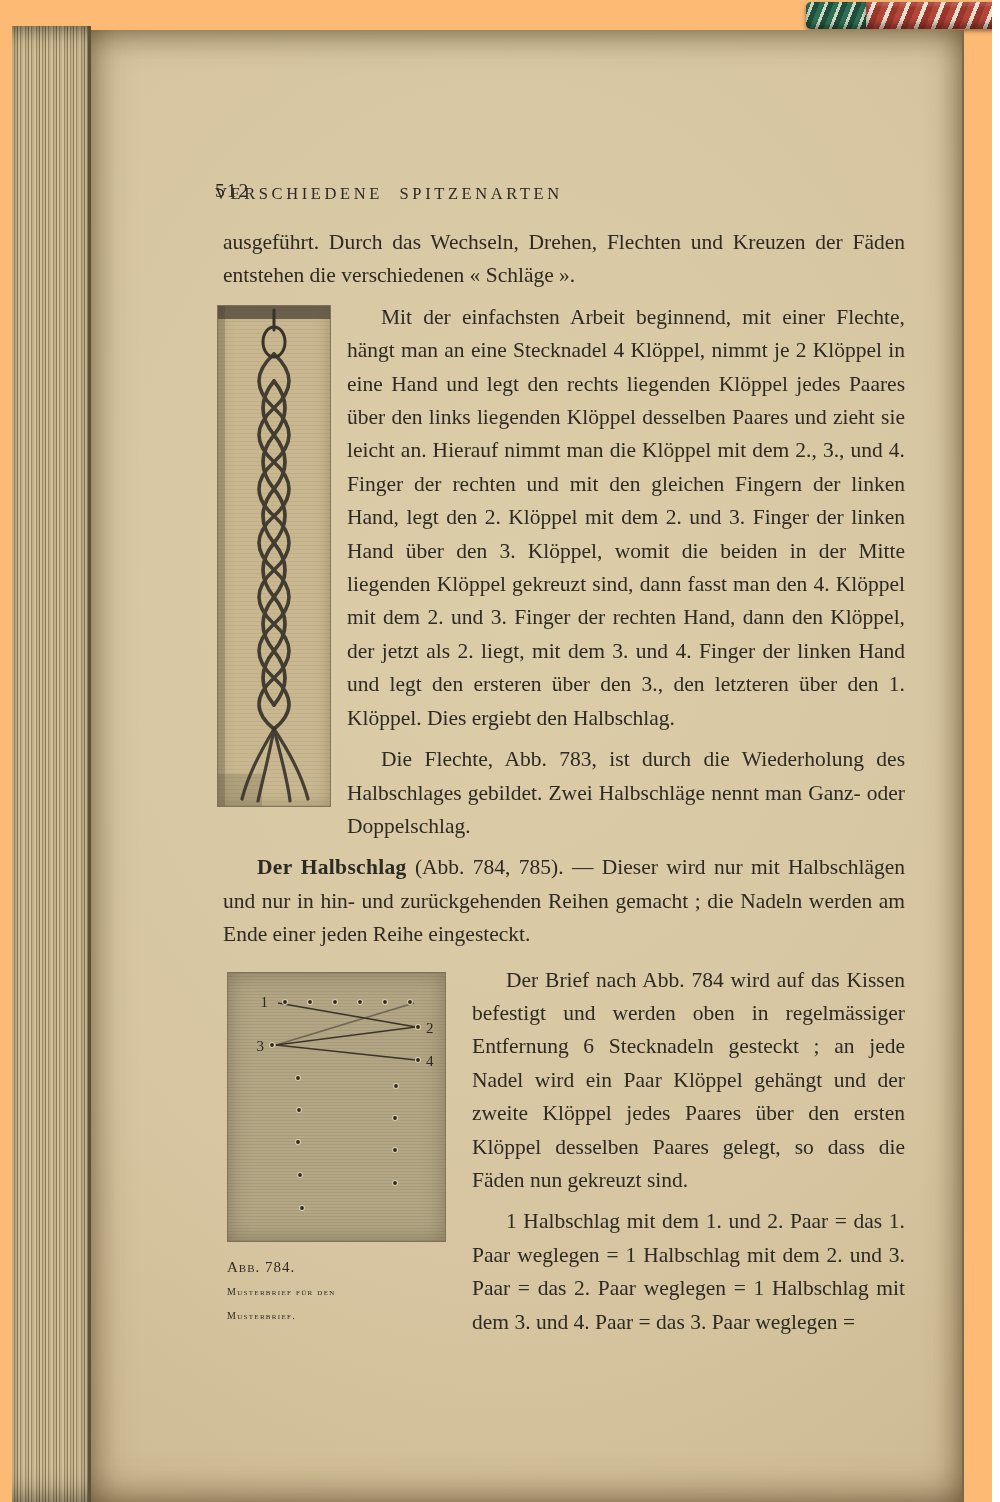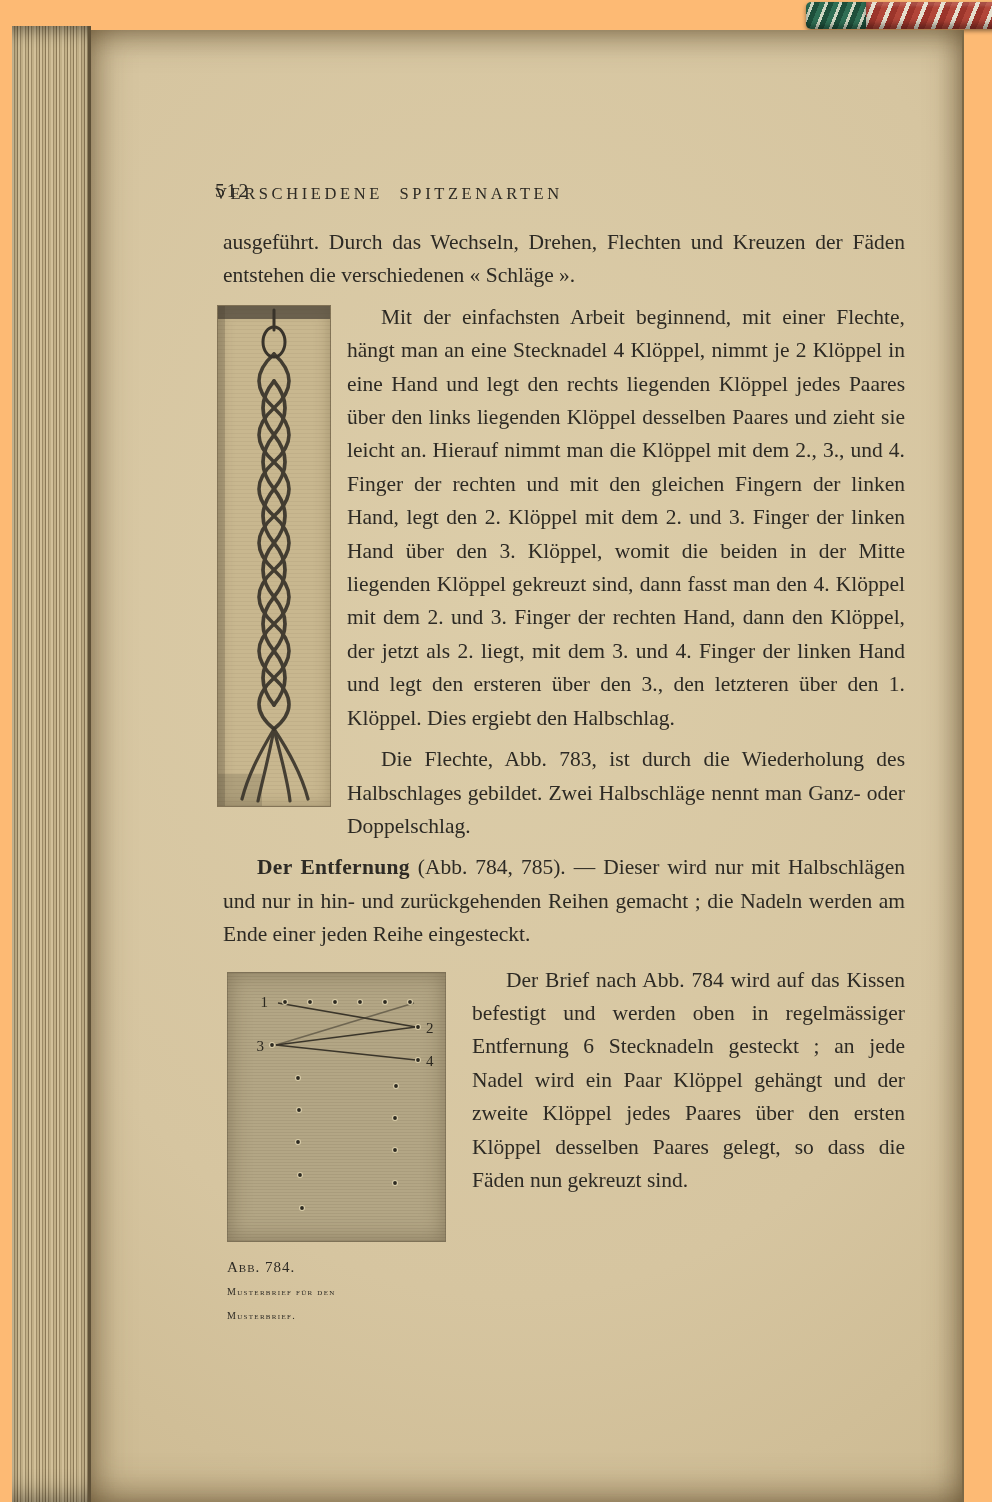--- a/index.html
+++ b/index.html
@@ -125,21 +125,21 @@
               <path d="M56,423 C50,455 44,476 40,495"></path>
               <path d="M56,423 C64,455 70,476 72,495"></path>
               <path d="M56,423 C74,450 84,470 90,493"></path>
             </g>
           </svg>
         </div>
       </div>
 
       <p class="indent">Mit der einfachsten Arbeit beginnend, mit einer Flechte, hängt man an eine Stecknadel 4 Klöppel, nimmt je 2 Klöppel in eine Hand und legt den rechts liegenden Klöppel jedes Paares über den links liegenden Klöppel desselben Paares und zieht sie leicht an. Hierauf nimmt man die Klöppel mit dem 2., 3., und 4. Finger der rechten und mit den gleichen Fingern der linken Hand, legt den 2. Klöppel mit dem 2. und 3. Finger der linken Hand über den 3. Klöppel, womit die beiden in der Mitte liegenden Klöppel gekreuzt sind, dann fasst man den 4. Klöppel mit dem 2. und 3. Finger der rechten Hand, dann den Klöppel, der jetzt als 2. liegt, mit dem 3. und 4. Finger der linken Hand und legt den ersteren über den 3., den letzteren über den 1. Klöppel. Dies ergiebt den Halbschlag.</p>
       <p class="indent">Die Flechte, Abb. 783, ist durch die Wiederholung des Halbschlages gebildet. Zwei Halbschläge nennt man Ganz- oder Doppelschlag.</p>
-      <p class="indent gap-after"><b class="lead">Der Entfernung</b><span> (Abb. 784, 785). — Dieser wird nur mit Halbschlägen und nur in hin- und zurückgehenden Reihen gemacht ; die Nadeln werden am Ende einer jeden Reihe eingesteckt.</span></p>
+      <p class="indent gap-after"><b class="lead">Der Halbschlag</b><span> (Abb. 784, 785). — Dieser wird nur mit Halbschlägen und nur in hin- und zurückgehenden Reihen gemacht ; die Nadeln werden am Ende einer jeden Reihe eingesteckt.</span></p>
 
       <div class="fig784-float">
         <div class="fig784-image">
           <svg width="217" height="268" viewBox="0 0 217 268">
             <g stroke="#3a352a" stroke-width="1.6">
               <line x1="50" y1="30" x2="188" y2="54"></line>
               <line x1="188" y1="54" x2="48" y2="72"></line>
               <line x1="48" y1="72" x2="188" y2="87"></line>
               <line x1="48" y1="72" x2="186" y2="30" opacity="0.55"></line>
             </g>
@@ -192,16 +192,17 @@
           </svg>
         </div>
         <div class="fig784-caption">
           <div class="cap-num-784">Abb. 784.</div>
           <div class="cap-line-784">Musterbrief für den</div>
           <div class="cap-line-784">Musterbrief.</div>
         </div>
       </div>
 
       <p class="indent">Der Brief nach Abb. 784 wird auf das Kissen befestigt und werden oben in regelmässiger Entfernung 6 Stecknadeln gesteckt ; an jede Nadel wird ein Paar Klöppel gehängt und der zweite Klöppel jedes Paares über den ersten Klöppel desselben Paares gelegt, so dass die Fäden nun gekreuzt sind.</p>
+      <p class="indent">1 Halbschlag mit dem 1. und 2. Paar = das 1. Paar weglegen = 1 Halbschlag mit dem 2. und 3. Paar = das 2. Paar weglegen = 1 Halbschlag mit dem 3. und 4. Paar = das 3. Paar weglegen =</p>
 
     </div>
   </div>
 </div>
 
 </body></html>

